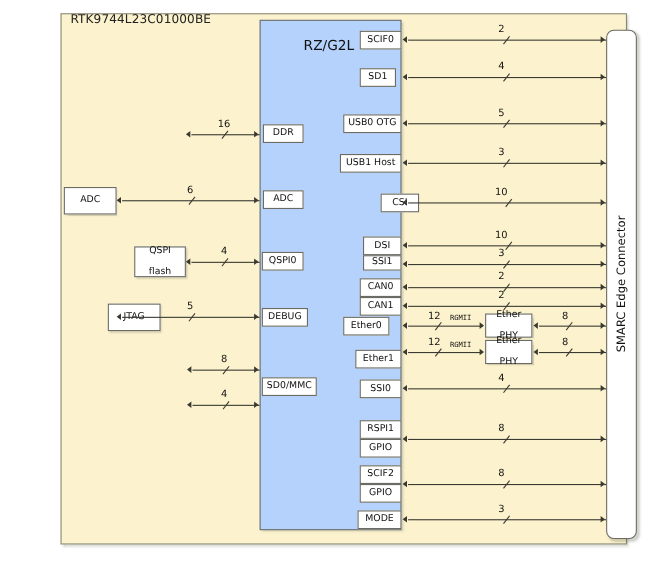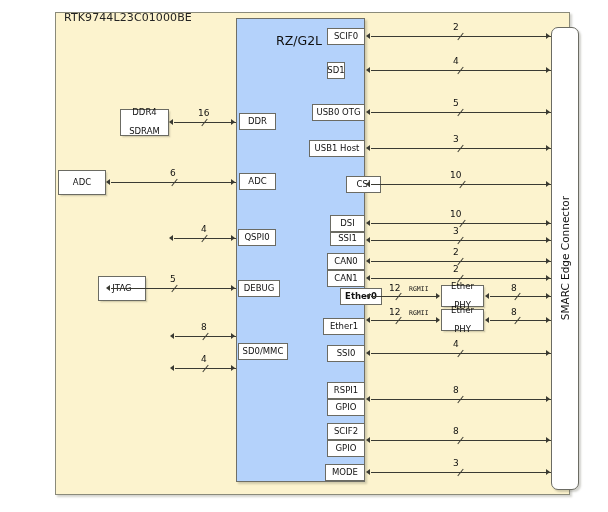--- a/index.html
+++ b/index.html
@@ -65,41 +65,41 @@
   <div class="board-title">RTK9744L23C01000BE</div>
 
   <div class="soc"></div>
   <div class="soc-title">RZ/G2L</div>
 
   <div class="smarc"></div>
   <div class="smarc-label">
     <span>SMARC Edge Connector</span>
   </div>
 
-  <div class="bx" style="left:120px;top:109px;width:49px;height:27px;">
-    <span>
-      <span>DDR4</span><br>
-      <span>SDRAM</span>
-    </span>
-  </div>
   <div class="ln" style="left:174px;top:122px;width:62px;"></div>
   <div class="arw l" style="left:169px;top:119px;"></div>
   <div class="arw r" style="left:231px;top:119px;"></div>
   <div class="tick" style="left:200px;top:122px;"></div>
   <div class="num" style="left:198px;top:108px;">16</div>
 
   <div class="bx" style="left:58px;top:170px;width:48px;height:25px;">
     <span>ADC</span>
   </div>
   <div class="ln" style="left:111px;top:182px;width:125px;"></div>
   <div class="arw l" style="left:106px;top:179px;"></div>
   <div class="arw r" style="left:231px;top:179px;"></div>
   <div class="tick" style="left:170px;top:182px;"></div>
   <div class="num" style="left:170px;top:168px;">6</div>
 
+  <div class="bx" style="left:122px;top:224px;width:47px;height:28px;">
+    <span>
+      <span>QSPI</span><br>
+      <span>flash</span>
+    </span>
+  </div>
   <div class="ln" style="left:174px;top:238px;width:62px;"></div>
   <div class="arw l" style="left:169px;top:235px;"></div>
   <div class="arw r" style="left:231px;top:235px;"></div>
   <div class="tick" style="left:200px;top:238px;"></div>
   <div class="num" style="left:201px;top:224px;">4</div>
 
   <div class="bx" style="left:58px;top:276px;width:48px;height:25px;margin-left:40px;">
     <span>JTAG</span>
   </div>
   <div class="ln" style="left:111px;top:288px;width:125px;"></div>
@@ -138,21 +138,21 @@
 
   <div class="bx np" style="left:327px;top:28px;width:38px;height:17px;">
     <span>SCIF0</span>
   </div>
   <div class="ln" style="left:371px;top:36px;width:180px;"></div>
   <div class="arw l" style="left:366px;top:33px;"></div>
   <div class="arw r" style="left:546px;top:33px;"></div>
   <div class="tick" style="left:456px;top:36px;"></div>
   <div class="num" style="left:453px;top:22px;">2</div>
 
-  <div class="bx np" style="left:327px;top:62px;width:18px;height:17px;">
+  <div class="bx np" style="left:327px;top:62px;width:33px;height:17px;">
     <span>SD1</span>
   </div>
   <div class="ln" style="left:371px;top:70px;width:180px;"></div>
   <div class="arw l" style="left:366px;top:67px;"></div>
   <div class="arw r" style="left:546px;top:67px;"></div>
   <div class="tick" style="left:456px;top:70px;"></div>
   <div class="num" style="left:453px;top:56px;">4</div>
 
   <div class="bx np" style="left:312px;top:104px;width:53px;height:17px;">
     <span>USB0 OTG</span>
@@ -210,21 +210,21 @@
 
   <div class="bx np" style="left:327px;top:270px;width:38px;height:17px;">
     <span>CAN1</span>
   </div>
   <div class="ln" style="left:371px;top:278px;width:180px;"></div>
   <div class="arw l" style="left:366px;top:275px;"></div>
   <div class="arw r" style="left:546px;top:275px;"></div>
   <div class="tick" style="left:456px;top:278px;"></div>
   <div class="num" style="left:453px;top:264px;">2</div>
 
-  <div class="bx np" style="left:340px;top:288px;width:42px;height:17px;font-weight:bold;">
+  <div class="bx np" style="left:312px;top:288px;width:42px;height:17px;">
     <span>Ether0</span>
   </div>
   <div class="ln" style="left:371px;top:296px;width:68px;"></div>
   <div class="arw l" style="left:366px;top:293px;"></div>
   <div class="arw r" style="left:436px;top:293px;"></div>
   <div class="tick" style="left:394px;top:296px;"></div>
   <div class="num" style="left:389px;top:283px;">12</div>
   <div class="proto" style="left:409px;top:285px;">RGMII</div>
 
   <div class="bx" style="left:441px;top:285px;width:43px;height:22px;">

